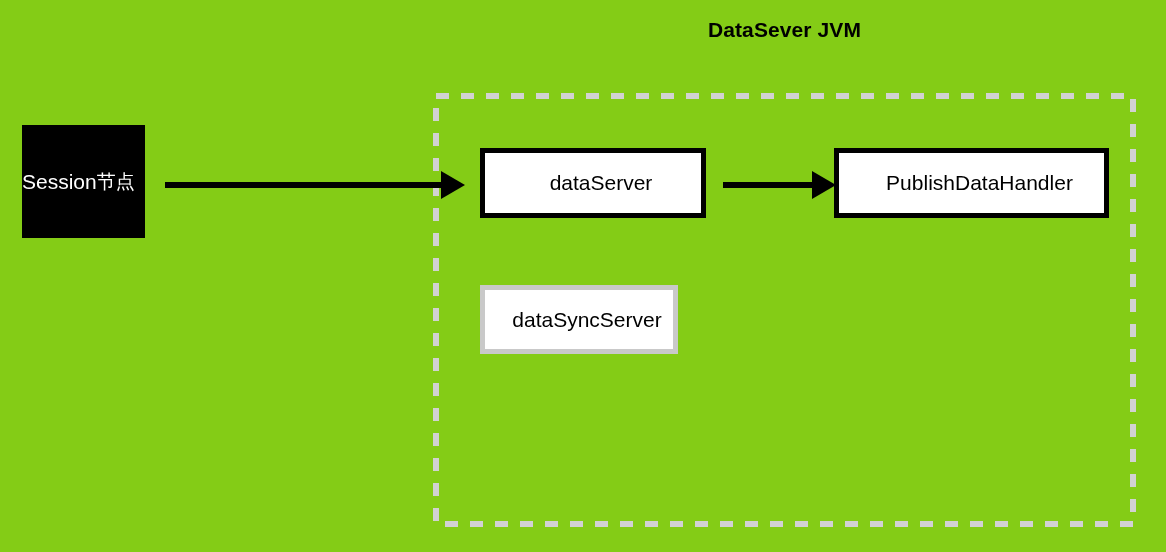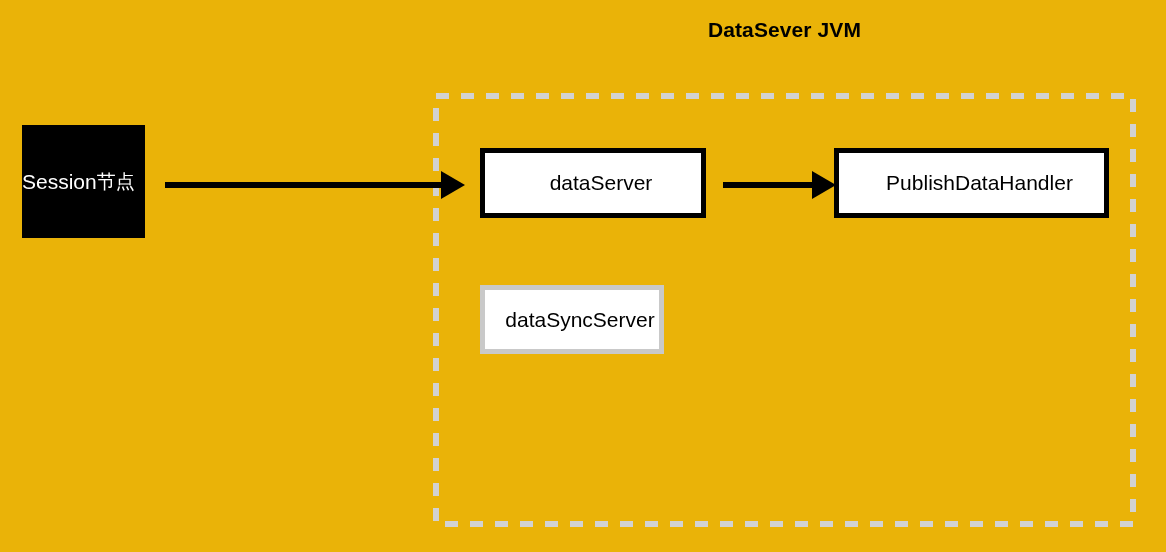--- a/index.html
+++ b/index.html
@@ -9,21 +9,21 @@
   }
   body {
     font-family: "Liberation Sans", sans-serif;
     -webkit-font-smoothing: antialiased;
   }
 
   #canvas {
     position: relative;
     width: 1166px;
     height: 552px;
-    background: #eab308;
+    background: #84cc16;
     overflow: hidden;
   }
 
   
   .jvm-title {
     position: absolute;
     left: 433px;
     top: 18px;
     width: 703px;
     text-align: center;
@@ -93,21 +93,21 @@
     border: 5px solid #000000;
     font-size: 21px;
   }
   .comp-box.muted {
     border: 5px solid #c9c9c9;
     font-size: 21px;
   }
 
   #box-dataserver        { left: 480px; top: 148px; width: 226px; height: 70px; }
   #box-publishdatahandler{ left: 834px; top: 148px; width: 275px; height: 70px; align-items: center; }
-  #box-datasyncserver    { left: 480px; top: 285px; width: 184px; height: 69px; }
+  #box-datasyncserver    { left: 480px; top: 285px; width: 198px; height: 69px; }
   #box-httpserver        { left: 480px; top: 421px; width: 226px; height: 69px; }
 
   
   .arrow-svg {
     position: absolute;
     overflow: visible;
   }
   #arrow-session-to-dataserver { left: 145px; top: 160px; width: 330px; height: 50px; }
   #arrow-dataserver-to-handler { left: 706px; top: 160px; width: 140px; height: 50px; }
 

